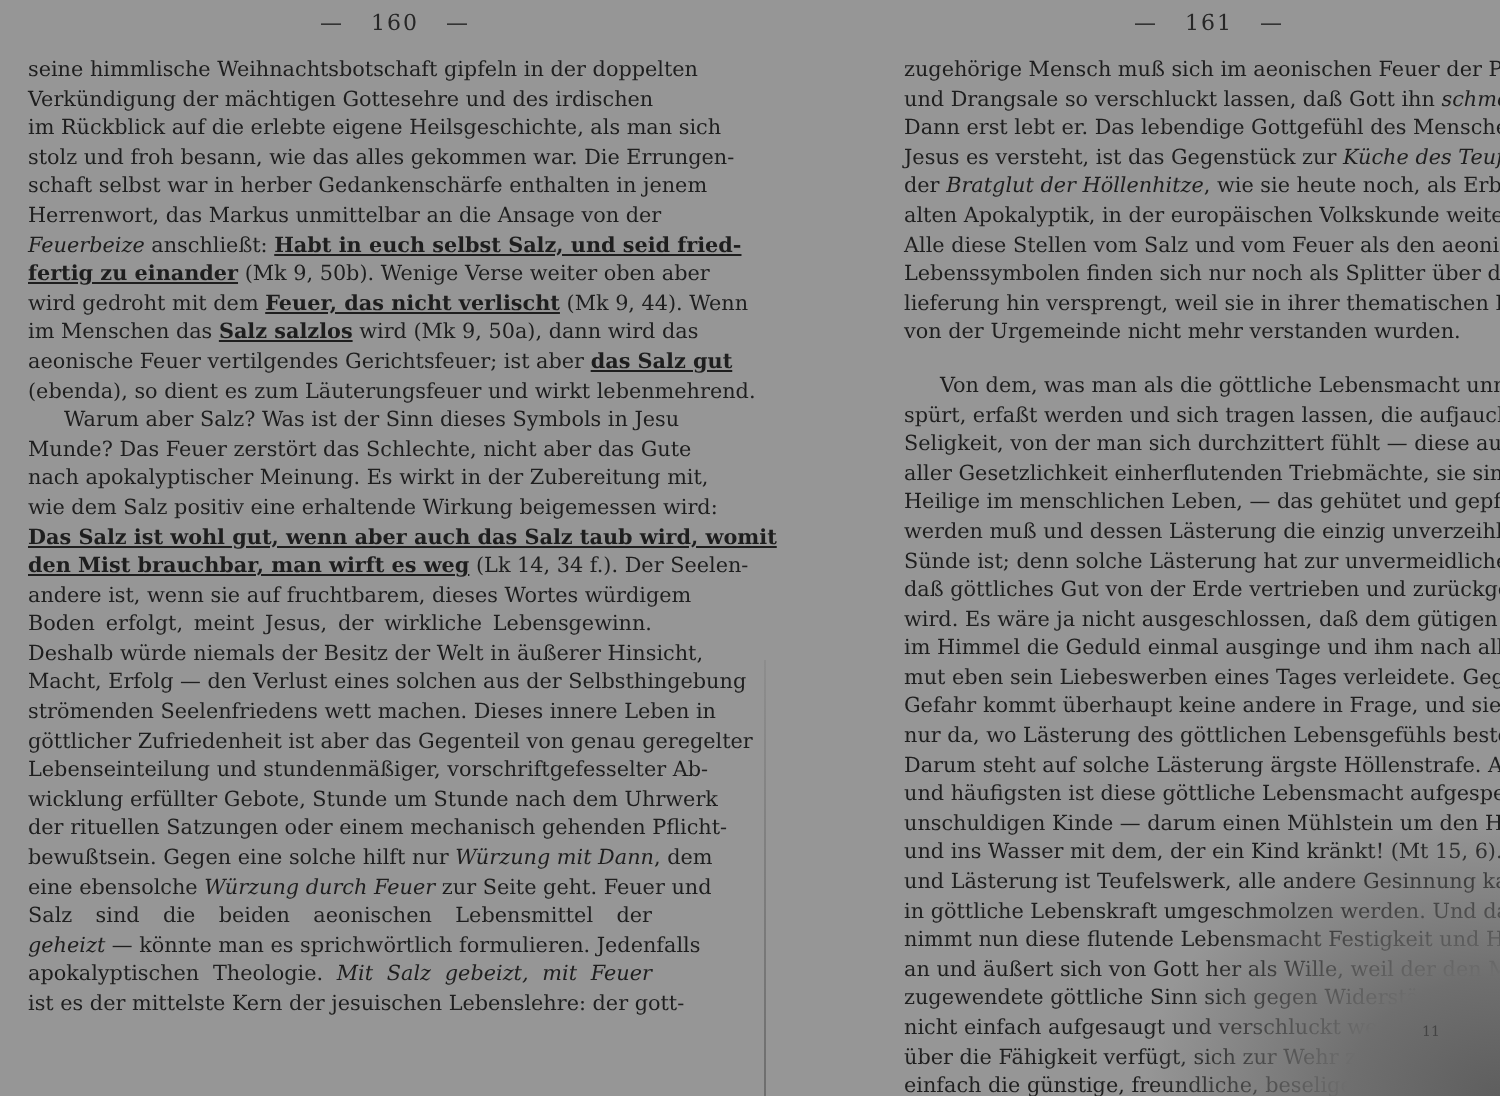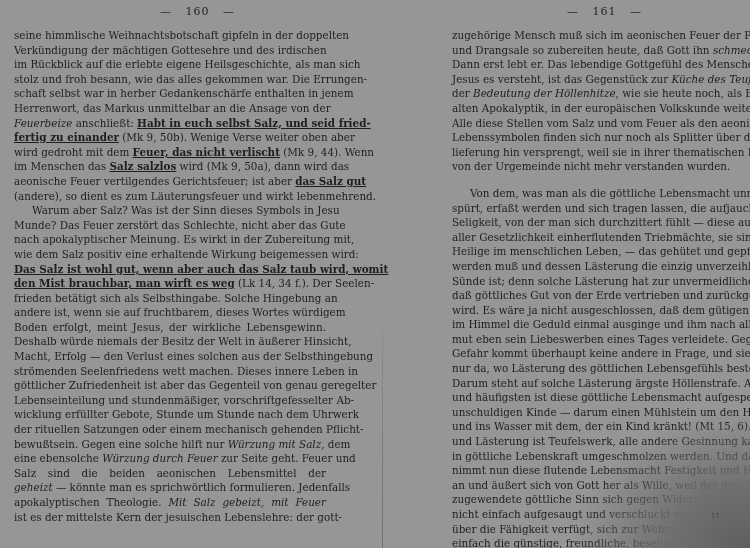--- a/index.html
+++ b/index.html
@@ -53,54 +53,53 @@
       <div class="line"><span>Verkündigung der mächtigen Gottesehre und des irdischen</span></div>
       <div class="line"><span>im Rückblick auf die erlebte eigene Heilsgeschichte, als man sich</span></div>
       <div class="line"><span>stolz und froh besann, wie das alles gekommen war. Die Errungen-</span></div>
       <div class="line"><span>schaft selbst war in herber Gedankenschärfe enthalten in jenem</span></div>
       <div class="line"><span>Herrenwort, das Markus unmittelbar an die Ansage von der</span></div>
       <div class="line"><i>Feuerbeize</i><span> anschließt: </span><b>Habt in euch selbst Salz, und seid fried-</b></div>
       <div class="line"><b>fertig zu einander</b><span> (Mk 9, 50b). Wenige Verse weiter oben aber</span></div>
       <div class="line"><span>wird gedroht mit dem </span><b>Feuer, das nicht verlischt</b><span> (Mk 9, 44). Wenn</span></div>
       <div class="line"><span>im Menschen das </span><b>Salz salzlos</b><span> wird (Mk 9, 50a), dann wird das</span></div>
       <div class="line"><span>aeonische Feuer vertilgendes Gerichtsfeuer; ist aber </span><b>das Salz gut</b></div>
-      <div class="line"><span>(andere), so dient es zum Läuterungsfeuer und wirkt lebenmehrend.</span></div>
+      <div class="line"><span>(ebenda), so dient es zum Läuterungsfeuer und wirkt lebenmehrend.</span></div>
       <div class="line indent"><span>Warum aber Salz? Was ist der Sinn dieses Symbols in Jesu</span></div>
       <div class="line"><span>Munde? Das Feuer zerstört das Schlechte, nicht aber das Gute</span></div>
       <div class="line"><span>nach apokalyptischer Meinung. Es wirkt in der Zubereitung mit,</span></div>
       <div class="line"><span>wie dem Salz positiv eine erhaltende Wirkung beigemessen wird:</span></div>
       <div class="line"><b>Das Salz ist wohl gut, wenn aber auch das Salz taub wird, womit</b></div>
       <div class="line"><b>den Mist brauchbar, man wirft es weg</b><span> (Lk 14, 34 f.). Der Seelen-</span></div>
-      <div class="line"><span>frieden betätigt sich als Selbsthingabe. Solche Hingebung an</span></div>
       <div class="line"><span>andere ist, wenn sie auf fruchtbarem, dieses Wortes würdigem</span></div>
       <div class="line"><span>Boden erfolgt, meint Jesus, der wirkliche Lebensgewinn.</span></div>
       <div class="line"><span>Deshalb würde niemals der Besitz der Welt in äußerer Hinsicht,</span></div>
       <div class="line"><span>Macht, Erfolg — den Verlust eines solchen aus der Selbsthingebung</span></div>
       <div class="line"><span>strömenden Seelenfriedens wett machen. Dieses innere Leben in</span></div>
       <div class="line"><span>göttlicher Zufriedenheit ist aber das Gegenteil von genau geregelter</span></div>
       <div class="line"><span>Lebenseinteilung und stundenmäßiger, vorschriftgefesselter Ab-</span></div>
       <div class="line"><span>wicklung erfüllter Gebote, Stunde um Stunde nach dem Uhrwerk</span></div>
       <div class="line"><span>der rituellen Satzungen oder einem mechanisch gehenden Pflicht-</span></div>
-      <div class="line"><span>bewußtsein. Gegen eine solche hilft nur </span><i>Würzung mit Salz</i><span>, dem</span></div>
+      <div class="line"><span>bewußtsein. Gegen eine solche hilft nur </span><i>Würzung mit Dann</i><span>, dem</span></div>
       <div class="line"><span>eine ebensolche </span><i>Würzung durch Feuer</i><span> zur Seite geht. Feuer und</span></div>
       <div class="line"><span>Salz sind die beiden aeonischen Lebensmittel der</span></div>
       <div class="line"><i>geheizt</i><span> — könnte man es sprichwörtlich formulieren. Jedenfalls</span></div>
       <div class="line"><span>apokalyptischen Theologie. </span><i>Mit Salz gebeizt, mit Feuer</i></div>
       <div class="line"><span>ist es der mittelste Kern der jesuischen Lebenslehre: der gott-</span></div>
     </div>
 </div>
 
 <div class="page page-right">
   <div class="page-number">—   161   —</div>
   <div class="text-block">
       <div class="line"><span>zugehörige Mensch muß sich im aeonischen Feuer der Prüfung</span></div>
-      <div class="line"><span>und Drangsale so zubereiten heute, daß Gott ihn </span><i>schmecken</i></div>
+      <div class="line"><span>und Drangsale so verschluckt lassen, daß Gott ihn </span><i>schmecken</i></div>
       <div class="line"><span>Dann erst lebt er. Das lebendige Gottgefühl des Menschen, wie</span></div>
       <div class="line"><span>Jesus es versteht, ist das Gegenstück zur </span><i>Küche des Teufels</i></div>
-      <div class="line"><span>der </span><i>Bedeutung der Höllenhitze</i><span>, wie sie heute noch, als Erbschaft der</span></div>
+      <div class="line"><span>der </span><i>Bratglut der Höllenhitze</i><span>, wie sie heute noch, als Erbschaft der</span></div>
       <div class="line"><span>alten Apokalyptik, in der europäischen Volkskunde weiter lebt.</span></div>
       <div class="line"><span>Alle diese Stellen vom Salz und vom Feuer als den aeonischen</span></div>
       <div class="line"><span>Lebenssymbolen finden sich nur noch als Splitter über die Ueber-</span></div>
       <div class="line"><span>lieferung hin versprengt, weil sie in ihrer thematischen Bedeutung</span></div>
       <div class="line last"><span>von der Urgemeinde nicht mehr verstanden wurden.</span></div>
       <div class="gap"></div>
       <div class="line indent"><span>Von dem, was man als die göttliche Lebensmacht unmittelbar</span></div>
       <div class="line"><span>spürt, erfaßt werden und sich tragen lassen, die aufjauchzende</span></div>
       <div class="line"><span>Seligkeit, von der man sich durchzittert fühlt — diese außer</span></div>
       <div class="line"><span>aller Gesetzlichkeit einherflutenden Triebmächte, sie sind das</span></div>

